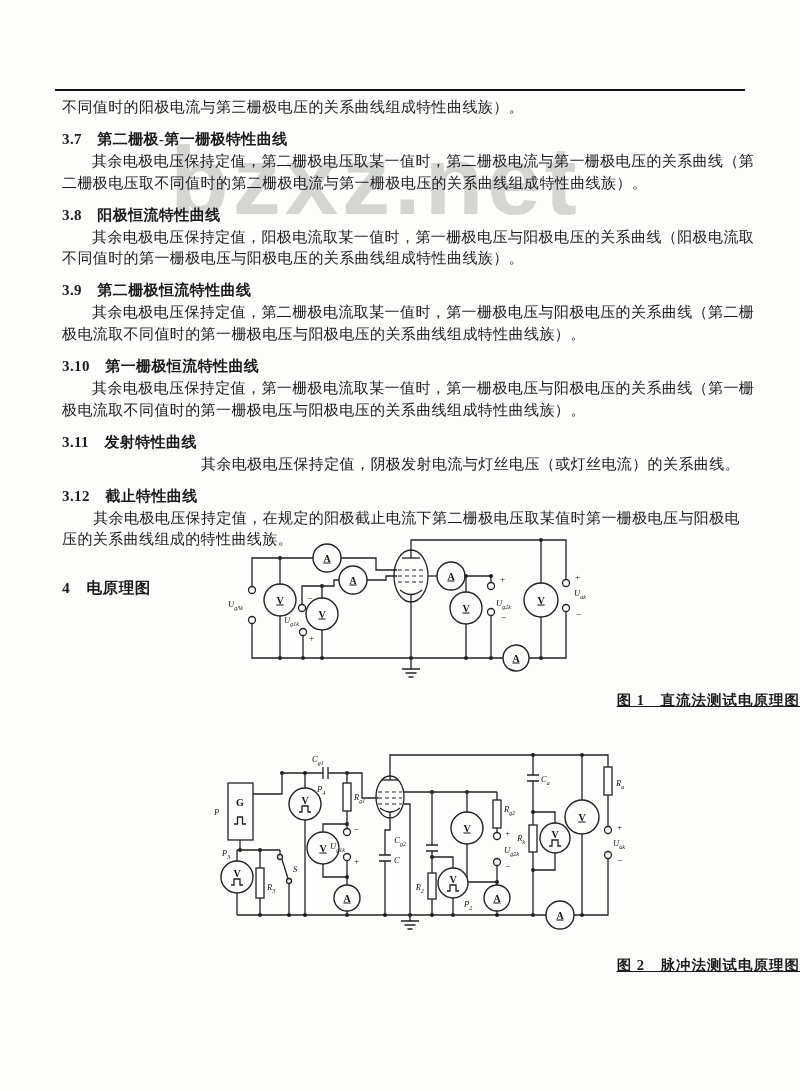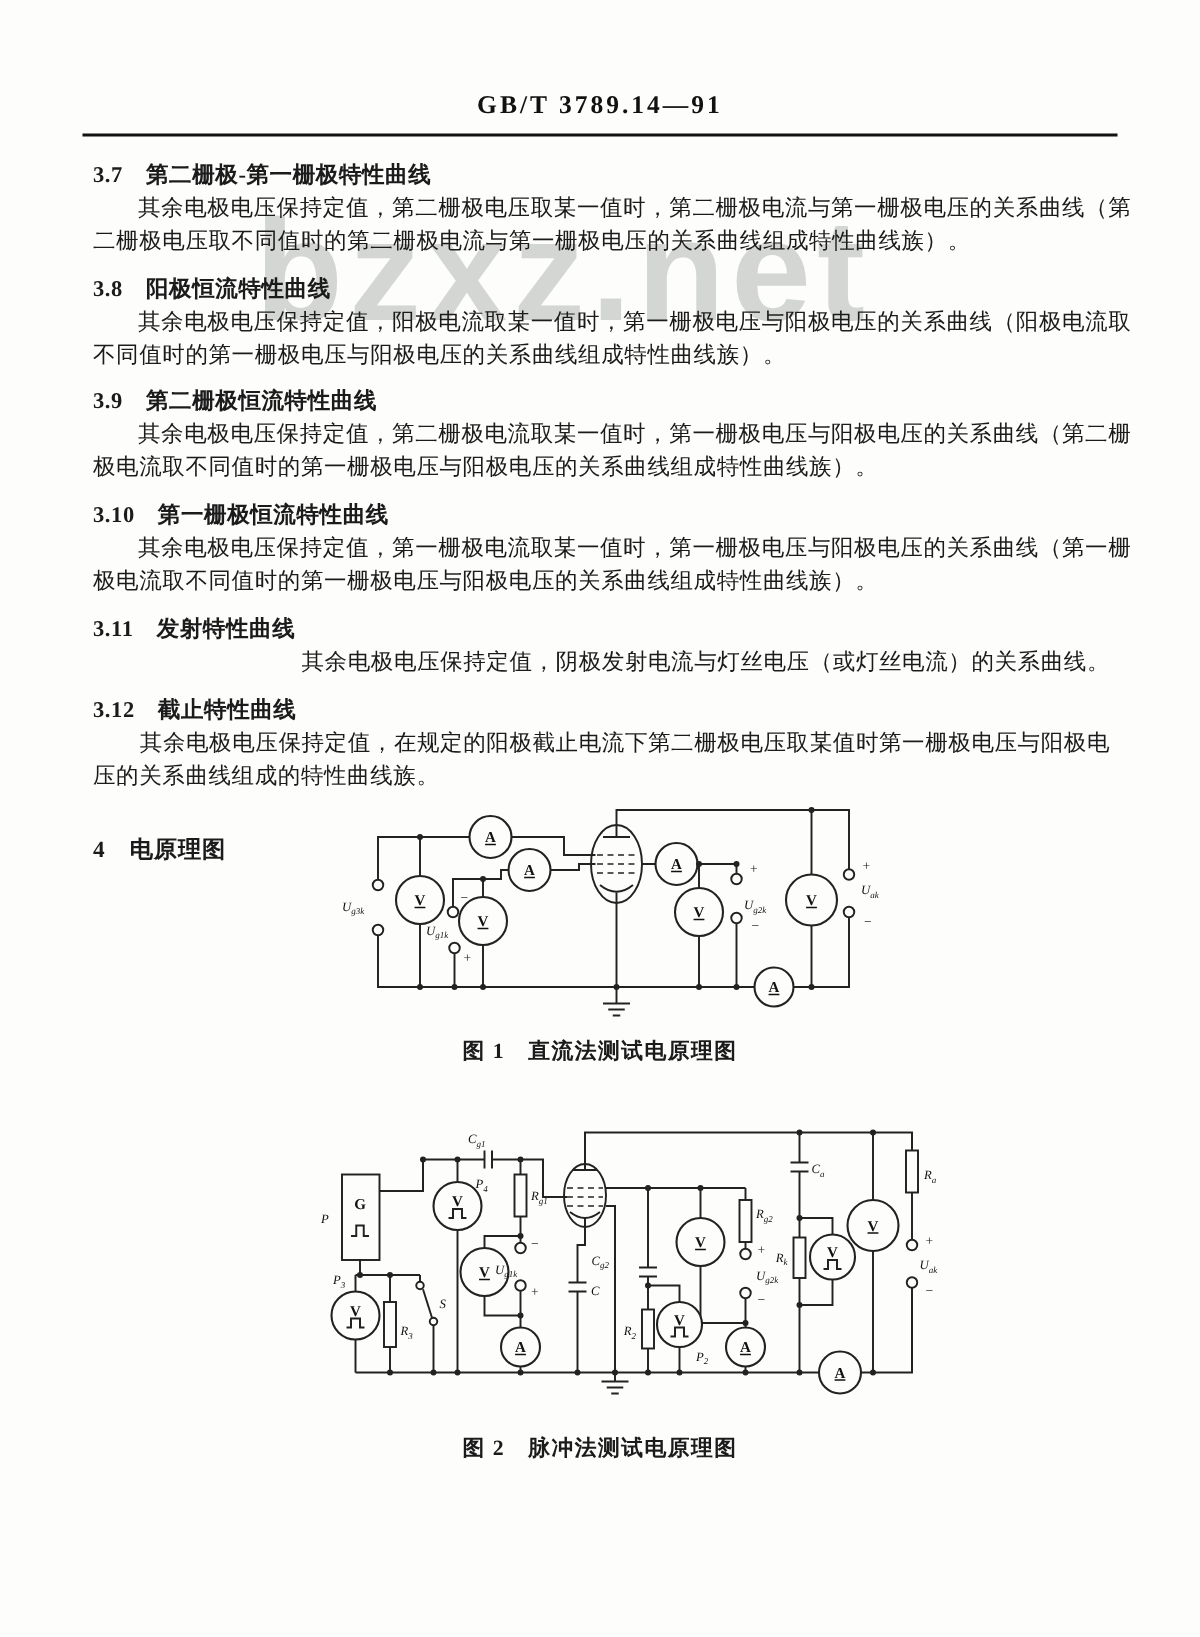--- a/index.html
+++ b/index.html
@@ -8,22 +8,22 @@
   #std-code{position:absolute;top:60px;left:0;width:100%;text-align:center;
             font-weight:bold;font-size:17px;letter-spacing:2px;color:#111;}
   #head-rule{position:absolute;top:89px;left:55px;width:690px;height:2.4px;background:#121212;}
   #watermark{position:absolute;top:126px;left:170px;font-size:96px;font-weight:bold;
              letter-spacing:4px;color:#d3d6d2;z-index:0;font-family:"Liberation Sans",sans-serif;}
   #text-block{position:absolute;top:97px;left:62px;width:678px;z-index:1;}
   .tl{font-size:15px;line-height:21.9px;letter-spacing:.4px;white-space:nowrap;}
   .tl.head{font-weight:bold;margin-top:10px;}
   .tl.ind{padding-left:30px;text-align:right;}
   #section4{font-size:15.5px;font-weight:bold;margin-top:27px;letter-spacing:.6px;}
-  .figcap{position:absolute;left:0;width:100%;text-align:center;font-size:14.5px;
-          font-weight:600;letter-spacing:1px;z-index:2;}
+  .figcap{position:absolute;left:0;width:100%;text-align:right;font-size:14.5px;
+          font-weight:600;letter-spacing:1px;z-index:2;text-decoration:underline;}
   #fig1-cap{top:691px;}
   #fig2-cap{top:956px;}
   svg{position:absolute;z-index:1;}
   #fig1{top:528px;left:226px;}
   #fig2{top:742px;left:192px;}
   .wire{stroke:#222;stroke-width:1.3;fill:none;}
   .dash{stroke:#222;stroke-width:1.1;fill:none;stroke-dasharray:4,3;}
   .comp{stroke:#222;stroke-width:1.3;fill:none;}
   .meter{stroke:#222;stroke-width:1.4;fill:#fdfdfc;}
   .term{stroke:#222;stroke-width:1.3;fill:#fdfdfc;}
@@ -34,24 +34,24 @@
   .sub{font-size:6px;}
   .sign{font-family:"Liberation Serif",serif;font-size:9px;fill:#111;}
 </style>
 </head>
 <body>
 
 <div id="page">
 
   <div id="watermark">bzxz.net</div>
 
-  <div id="std-code">GB/T 3789.14—91</div>
   <div id="head-rule"></div>
 
   <div id="text-block">
+    <div class="tl">不同值时的阳极电流与第三栅极电压的关系曲线组成特性曲线族）。</div>
     <div class="tl head">3.7　第二栅极-第一栅极特性曲线</div>
     <div class="tl ind">其余电极电压保持定值，第二栅极电压取某一值时，第二栅极电流与第一栅极电压的关系曲线（第</div>
     <div class="tl">二栅极电压取不同值时的第二栅极电流与第一栅极电压的关系曲线组成特性曲线族）。</div>
     <div class="tl head">3.8　阳极恒流特性曲线</div>
     <div class="tl ind">其余电极电压保持定值，阳极电流取某一值时，第一栅极电压与阳极电压的关系曲线（阳极电流取</div>
     <div class="tl">不同值时的第一栅极电压与阳极电压的关系曲线组成特性曲线族）。</div>
     <div class="tl head">3.9　第二栅极恒流特性曲线</div>
     <div class="tl ind">其余电极电压保持定值，第二栅极电流取某一值时，第一栅极电压与阳极电压的关系曲线（第二栅</div>
     <div class="tl">极电流取不同值时的第一栅极电压与阳极电压的关系曲线组成特性曲线族）。</div>
     <div class="tl head">3.10　第一栅极恒流特性曲线</div>

